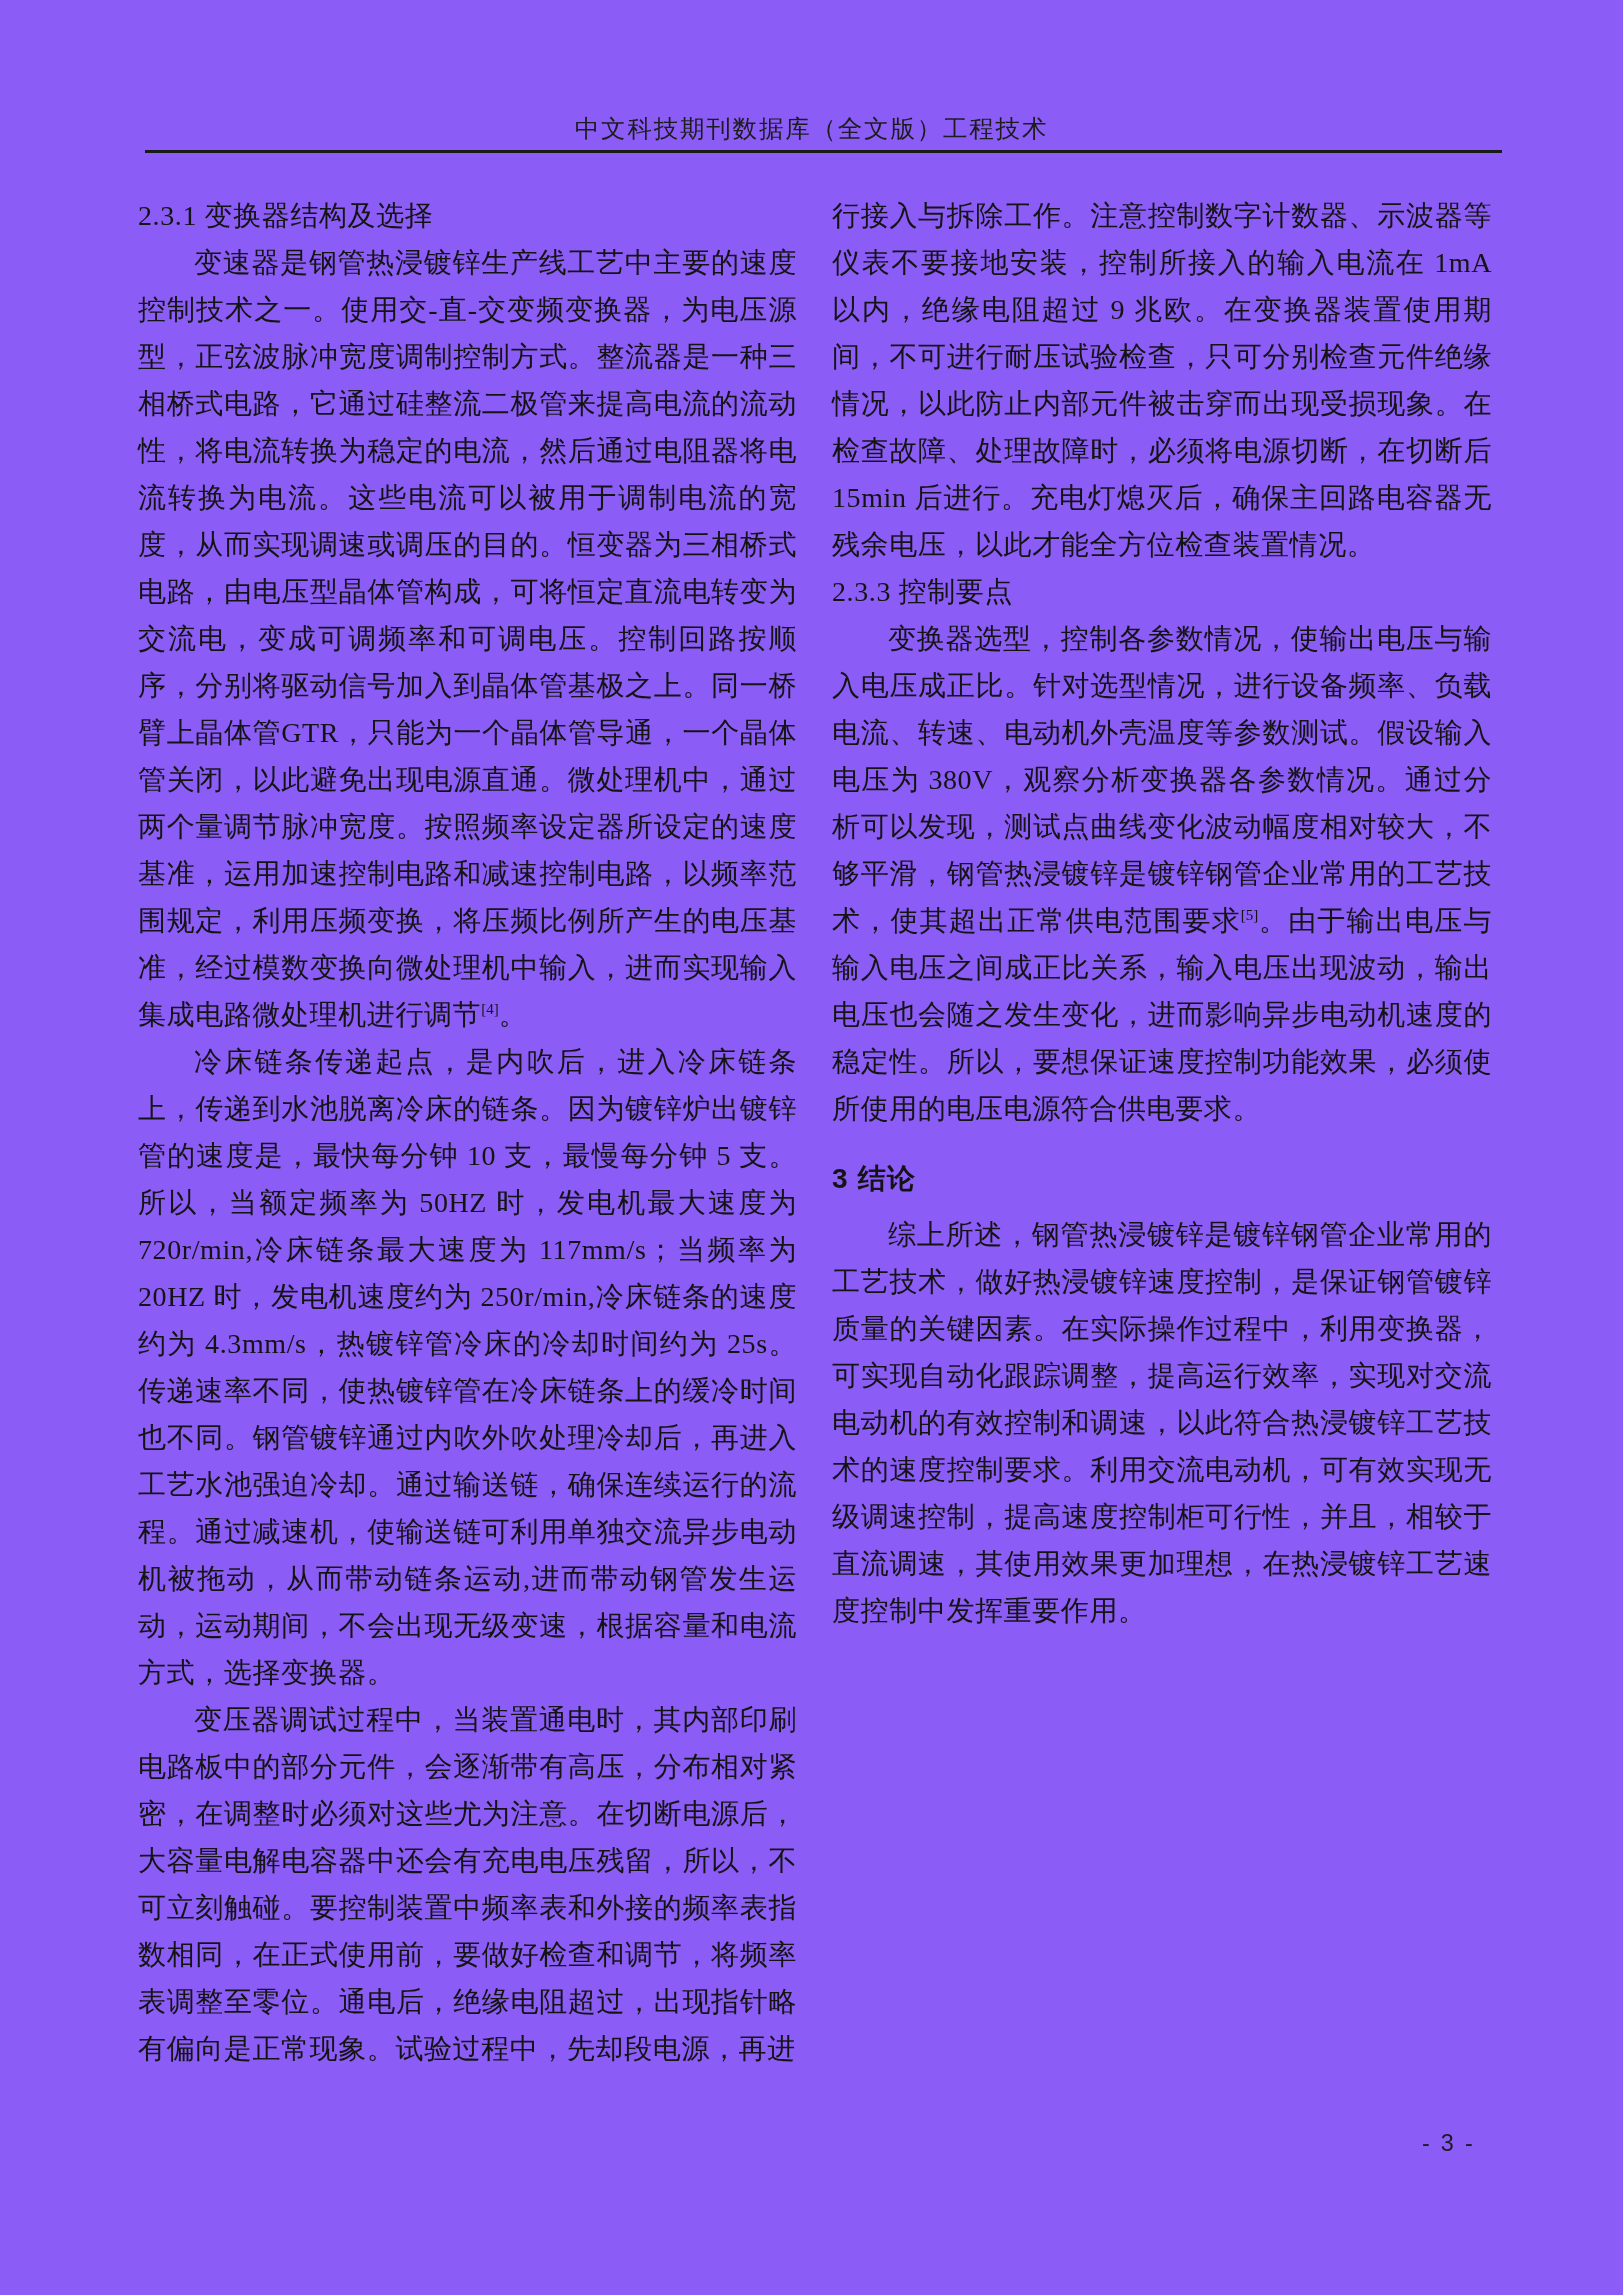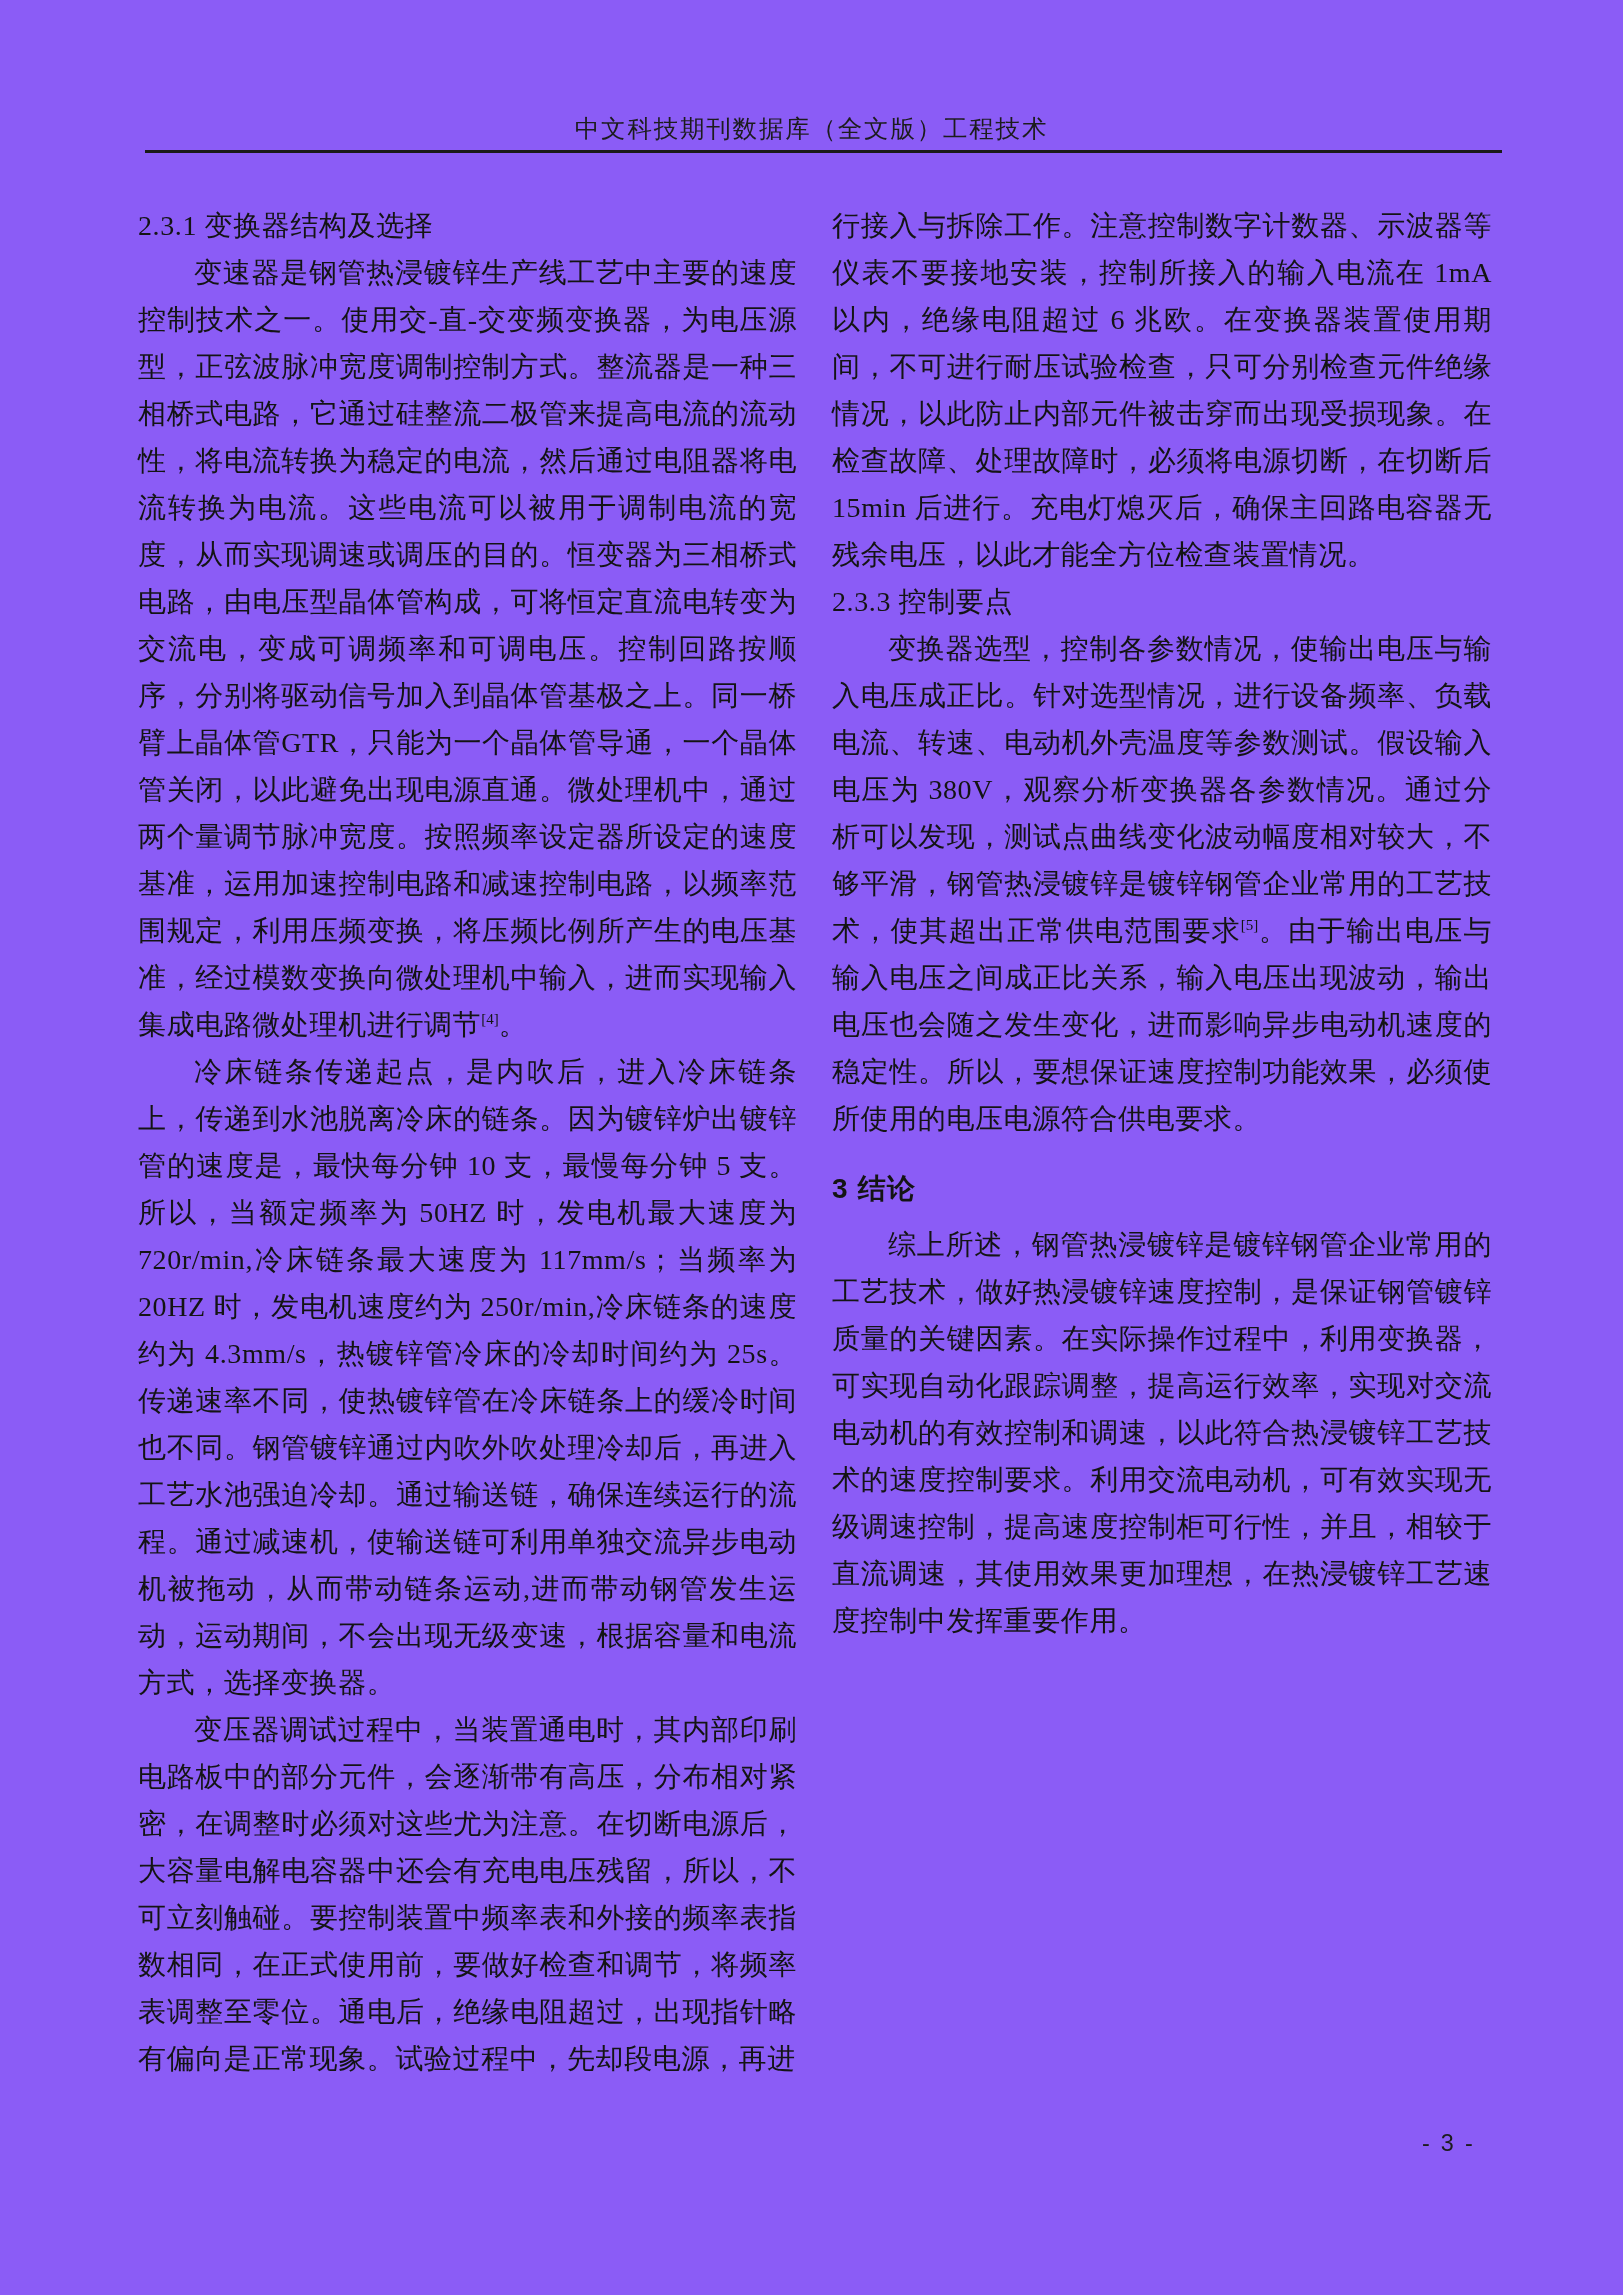--- a/index.html
+++ b/index.html
@@ -25,21 +25,21 @@
   .header-rule{
     position:absolute;
     top:150px;
     left:145px;
     width:1357px;
     height:2.9px;
     background:#1a1a1a;
   }
   .col{
     position:absolute;
-    top:202px;
+    top:192px;
     font-size:28px;
     line-height:47px;
     text-align:justify;
     letter-spacing:0.6px;
     color:#141414;
   }
   .col-left{left:138px;width:659px;}
   .col-right{left:832px;width:660px;}
   .col p, .col h3{
     margin:0;
@@ -89,21 +89,21 @@
 
     <p class="indent"><span>变速器是钢管热浸镀锌生产线工艺中主要的速度控制技术之一。使用交-直-交变频变换器，为电压源型，正弦波脉冲宽度调制控制方式。整流器是一种三相桥式电路，它通过硅整流二极管来提高电流的流动性，将电流转换为稳定的电流，然后通过电阻器将电流转换为电流。这些电流可以被用于调制电流的宽度，从而实现调速或调压的目的。恒变器为三相桥式电路，由电压型晶体管构成，可将恒定直流电转变为交流电，变成可调频率和可调电压。控制回路按顺序，分别将驱动信号加入到晶体管基极之上。同一桥臂上晶体管GTR，只能为一个晶体管导通，一个晶体管关闭，以此避免出现电源直通。微处理机中，通过两个量调节脉冲宽度。按照频率设定器所设定的速度基准，运用加速控制电路和减速控制电路，以频率范围规定，利用压频变换，将压频比例所产生的电压基准，经过模数变换向微处理机中输入，进而实现输入集成电路微处理机进行调节</span><sup class="cite">[4]</sup><span>。</span></p>
 
     <p class="indent">冷床链条传递起点，是内吹后，进入冷床链条上，传递到水池脱离冷床的链条。因为镀锌炉出镀锌管的速度是，最快每分钟 10 支，最慢每分钟 5 支。所以，当额定频率为 50HZ 时，发电机最大速度为 720r/min,冷床链条最大速度为 117mm/s；当频率为 20HZ 时，发电机速度约为 250r/min,冷床链条的速度约为 4.3mm/s，热镀锌管冷床的冷却时间约为 25s。传递速率不同，使热镀锌管在冷床链条上的缓冷时间也不同。钢管镀锌通过内吹外吹处理冷却后，再进入工艺水池强迫冷却。通过输送链，确保连续运行的流程。通过减速机，使输送链可利用单独交流异步电动机被拖动，从而带动链条运动,进而带动钢管发生运动，运动期间，不会出现无级变速，根据容量和电流方式，选择变换器。</p>
 
 
     <p class="indent">变压器调试过程中，当装置通电时，其内部印刷电路板中的部分元件，会逐渐带有高压，分布相对紧密，在调整时必须对这些尤为注意。在切断电源后，大容量电解电容器中还会有充电电压残留，所以，不可立刻触碰。要控制装置中频率表和外接的频率表指数相同，在正式使用前，要做好检查和调节，将频率表调整至零位。通电后，绝缘电阻超过，出现指针略有偏向是正常现象。试验过程中，先却段电源，再进</p>
   </div>
 
   <div class="col col-right">
-    <p class="no-indent">行接入与拆除工作。注意控制数字计数器、示波器等仪表不要接地安装，控制所接入的输入电流在 1mA 以内，绝缘电阻超过 6 兆欧。在变换器装置使用期间，不可进行耐压试验检查，只可分别检查元件绝缘情况，以此防止内部元件被击穿而出现受损现象。在检查故障、处理故障时，必须将电源切断，在切断后 15min 后进行。充电灯熄灭后，确保主回路电容器无残余电压，以此才能全方位检查装置情况。</p>
+    <p class="no-indent">行接入与拆除工作。注意控制数字计数器、示波器等仪表不要接地安装，控制所接入的输入电流在 1mA 以内，绝缘电阻超过 9 兆欧。在变换器装置使用期间，不可进行耐压试验检查，只可分别检查元件绝缘情况，以此防止内部元件被击穿而出现受损现象。在检查故障、处理故障时，必须将电源切断，在切断后 15min 后进行。充电灯熄灭后，确保主回路电容器无残余电压，以此才能全方位检查装置情况。</p>
 
     <h3>2.3.3 控制要点</h3>
 
     <p class="indent"><span>变换器选型，控制各参数情况，使输出电压与输入电压成正比。针对选型情况，进行设备频率、负载电流、转速、电动机外壳温度等参数测试。假设输入电压为 380V，观察分析变换器各参数情况。通过分析可以发现，测试点曲线变化波动幅度相对较大，不够平滑，钢管热浸镀锌是镀锌钢管企业常用的工艺技术，使其超出正常供电范围要求</span><sup class="cite">[5]</sup><span>。由于输出电压与输入电压之间成正比关系，输入电压出现波动，输出电压也会随之发生变化，进而影响异步电动机速度的稳定性。所以，要想保证速度控制功能效果，必须使所使用的电压电源符合供电要求。</span></p>
 
 
     <h2 class="big-heading">3 结论</h2>
 
     <p class="indent">综上所述，钢管热浸镀锌是镀锌钢管企业常用的工艺技术，做好热浸镀锌速度控制，是保证钢管镀锌质量的关键因素。在实际操作过程中，利用变换器，可实现自动化跟踪调整，提高运行效率，实现对交流电动机的有效控制和调速，以此符合热浸镀锌工艺技术的速度控制要求。利用交流电动机，可有效实现无级调速控制，提高速度控制柜可行性，并且，相较于直流调速，其使用效果更加理想，在热浸镀锌工艺速度控制中发挥重要作用。</p>
   </div>

